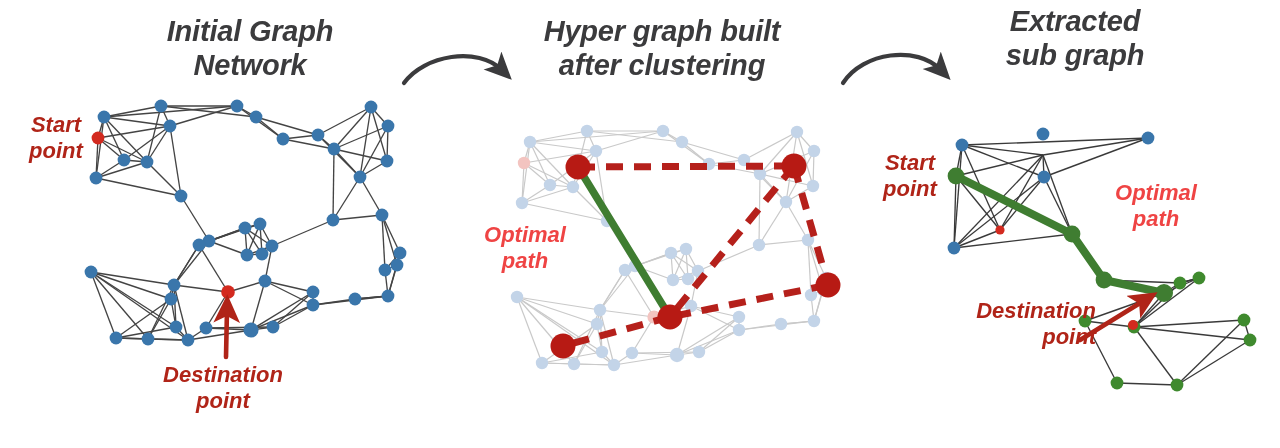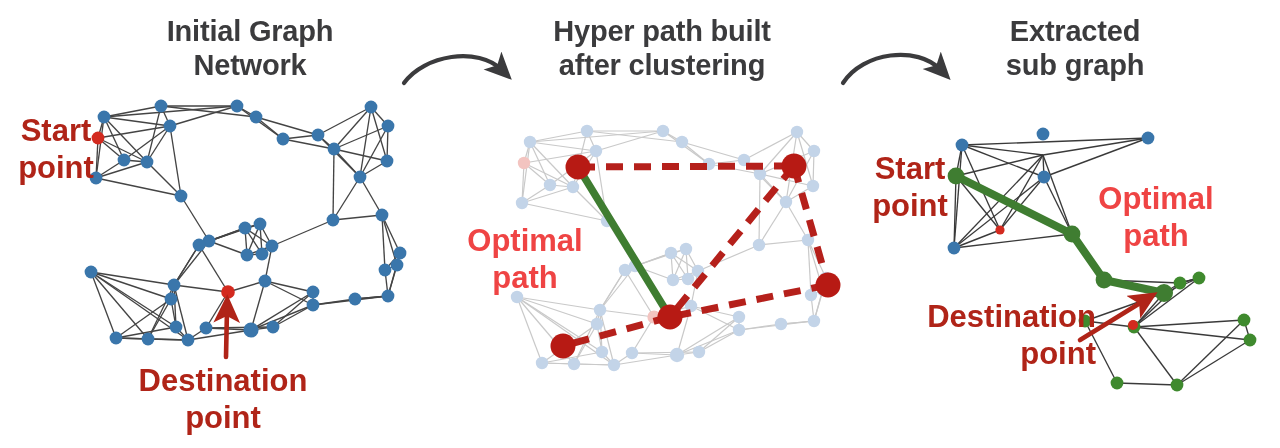--- a/index.html
+++ b/index.html
@@ -12,46 +12,47 @@
     height: 448px;
     font-family: "Liberation Sans", sans-serif;
     overflow: hidden;
     position: relative;
   }
   #stage {
     position: relative;
     width: 1280px;
     height: 324px;
     background: #ffffff;
+    font-style: italic;
   }
   svg.layer {
     position: absolute;
     left: 0;
     top: 0;
     width: 1280px;
     height: 448px;
   }
   .panel-title {
     position: absolute;
     text-align: center;
     color: #3b3b3d;
     font-weight: bold;
     font-size: 29px;
     line-height: 1.18;
     letter-spacing: -0.2px;
     white-space: pre-line;
   }
   #title-left  { left: 110px; top: 14px; width: 280px; }
   #title-mid   { left: 512px; top: 14px; width: 300px; }
-  #title-right { left: 950px; top: 14px; width: 250px; }
+  #title-right { left: 950px; top: 4px; width: 250px; }
 
   .annot {
     position: absolute;
     font-weight: bold;
-    font-size: 31px;
+    font-size: 22px;
     line-height: 1.2;
     white-space: pre-line;
   }
   .annot.red   { color: #b02418; }
   .annot.green { color: #ef4444; }
 
   #lbl-start-left     { left: 4px;   top: 112px; width: 104px; text-align: center; }
   #lbl-dest-left      { left: 118px; top: 362px; width: 210px; text-align: center; }
   #lbl-optimal-mid    { left: 460px; top: 222px; width: 130px; text-align: center; }
   #lbl-start-right    { left: 858px; top: 150px; width: 104px; text-align: center; }
@@ -521,21 +522,21 @@
 
       <g>
         <path d="M1080,340 L1145,300" stroke="#b02418" stroke-width="4.6" fill="none" stroke-linecap="round" marker-end="url(#ahred)"></path>
       </g>
     </g>
   </svg>
 
   <div class="panel-title" id="title-left">Initial Graph
 Network</div>
 
-  <div class="panel-title" id="title-mid">Hyper path built
+  <div class="panel-title" id="title-mid">Hyper graph built
 after clustering</div>
 
   <div class="panel-title" id="title-right">Extracted
 sub graph</div>
 
   <div class="annot red" id="lbl-start-left">Start
 point</div>
 
   <div class="annot red" id="lbl-dest-left">Destination
 point</div>

